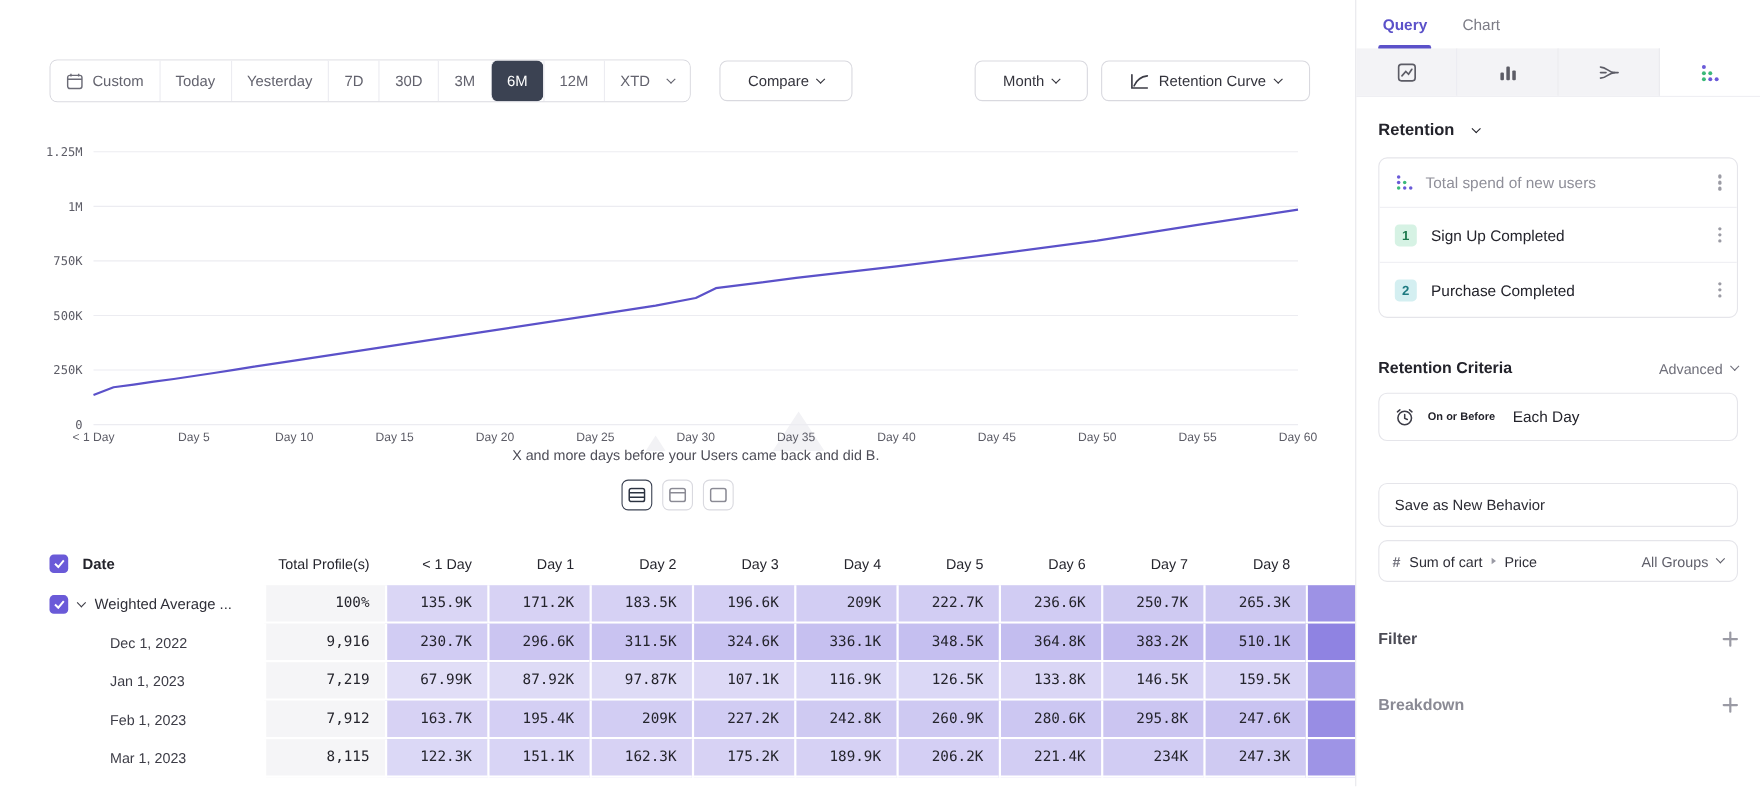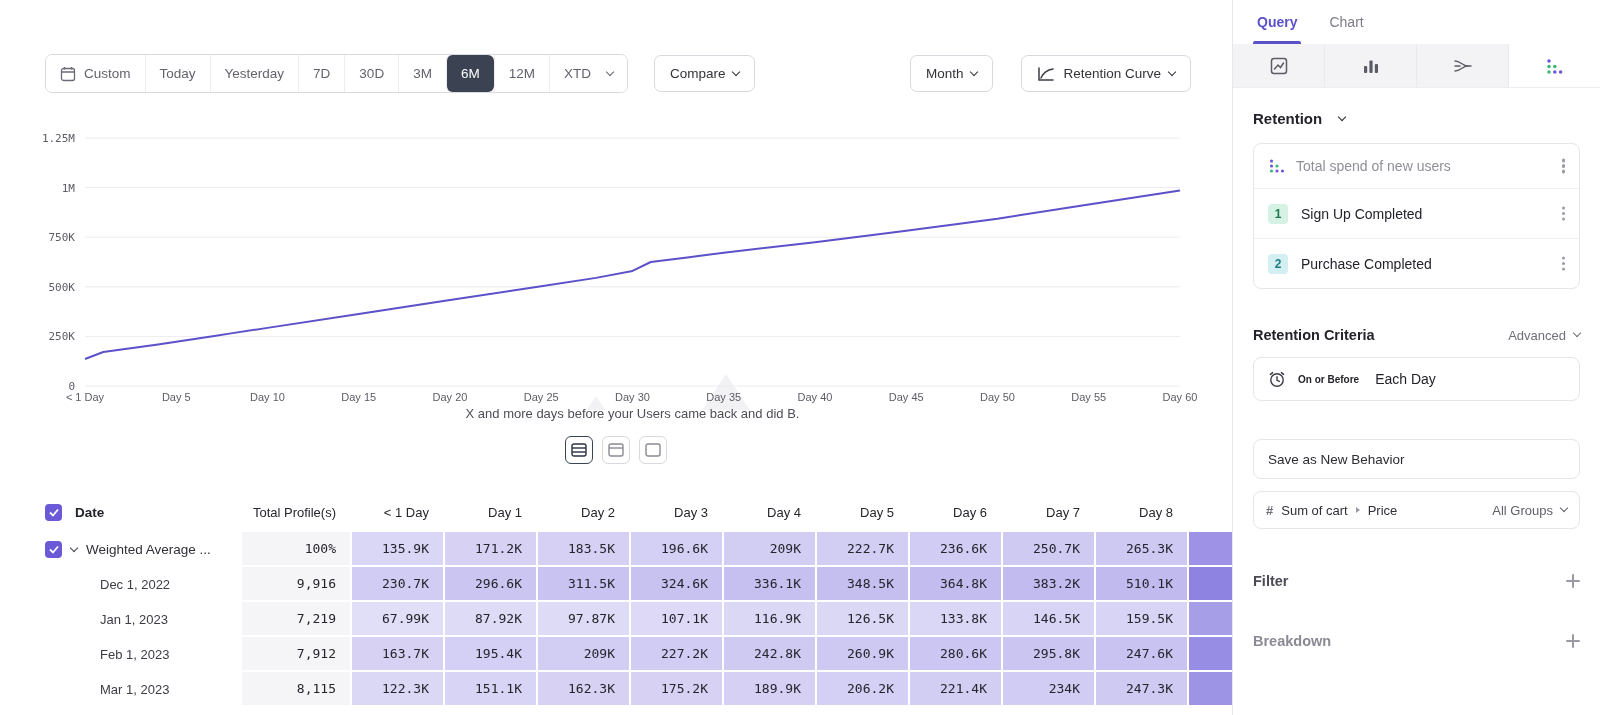--- a/index.html
+++ b/index.html
@@ -9,25 +9,25 @@
 
   
   .main { position:absolute; left:0; top:0; width:1232px; height:715px; background:#fff; }
 
   .toolbar { position:absolute; top:54px; left:45px; width:1146px; display:flex; align-items:center; }
   .range-group { display:inline-flex; border:1px solid #d9d9df; border-radius:7px; overflow:hidden; background:#fff; }
   .range-btn { display:flex; align-items:center; gap:8px; height:37px; padding:0 14px; background:#fff;
     border:none; border-left:1px solid #ececf1; font:13.5px "Liberation Sans",sans-serif; color:#63636e; cursor:pointer; }
   .range-btn:first-child { border-left:none; }
   .range-btn.selected { background:#3b4252; color:#fff; border-radius:6px; }
-  .btn { display:flex; align-items:center; height:37px; padding:0 15px; background:#fff;
+  .btn { display:flex; align-items:center; height:37px; padding:0 25px; background:#fff;
     border:1px solid #d9d9df; border-radius:7px; font:500 13.5px "Liberation Sans",sans-serif; color:#33333c; cursor:pointer; }
   .btn.compare { margin-left:26px; }
   .spacer { flex:1; }
-  .btn.month { margin-right:28px; }
+  .btn.month { margin-right:12px; }
   .btn svg { margin-right:8px; }
   .chev { display:inline-block; width:6px; height:6px; border-right:1.4px solid currentColor;
     border-bottom:1.4px solid currentColor; transform:rotate(45deg); margin-left:8px; position:relative; top:-2px; }
 
   .legend { position:absolute; top:112px; left:85px; width:1095px; display:flex; justify-content:center;
     align-items:center; gap:8px; font-size:12.5px; color:#3c3c44; }
   .legend-swatch { width:11px; height:11px; border-radius:2.5px; background:#5b51c9; }
 
   #chartSvg { position:absolute; top:130px; left:0; }
   .ytick { font:11px "DejaVu Sans Mono", monospace; fill:#5c5c66; }

